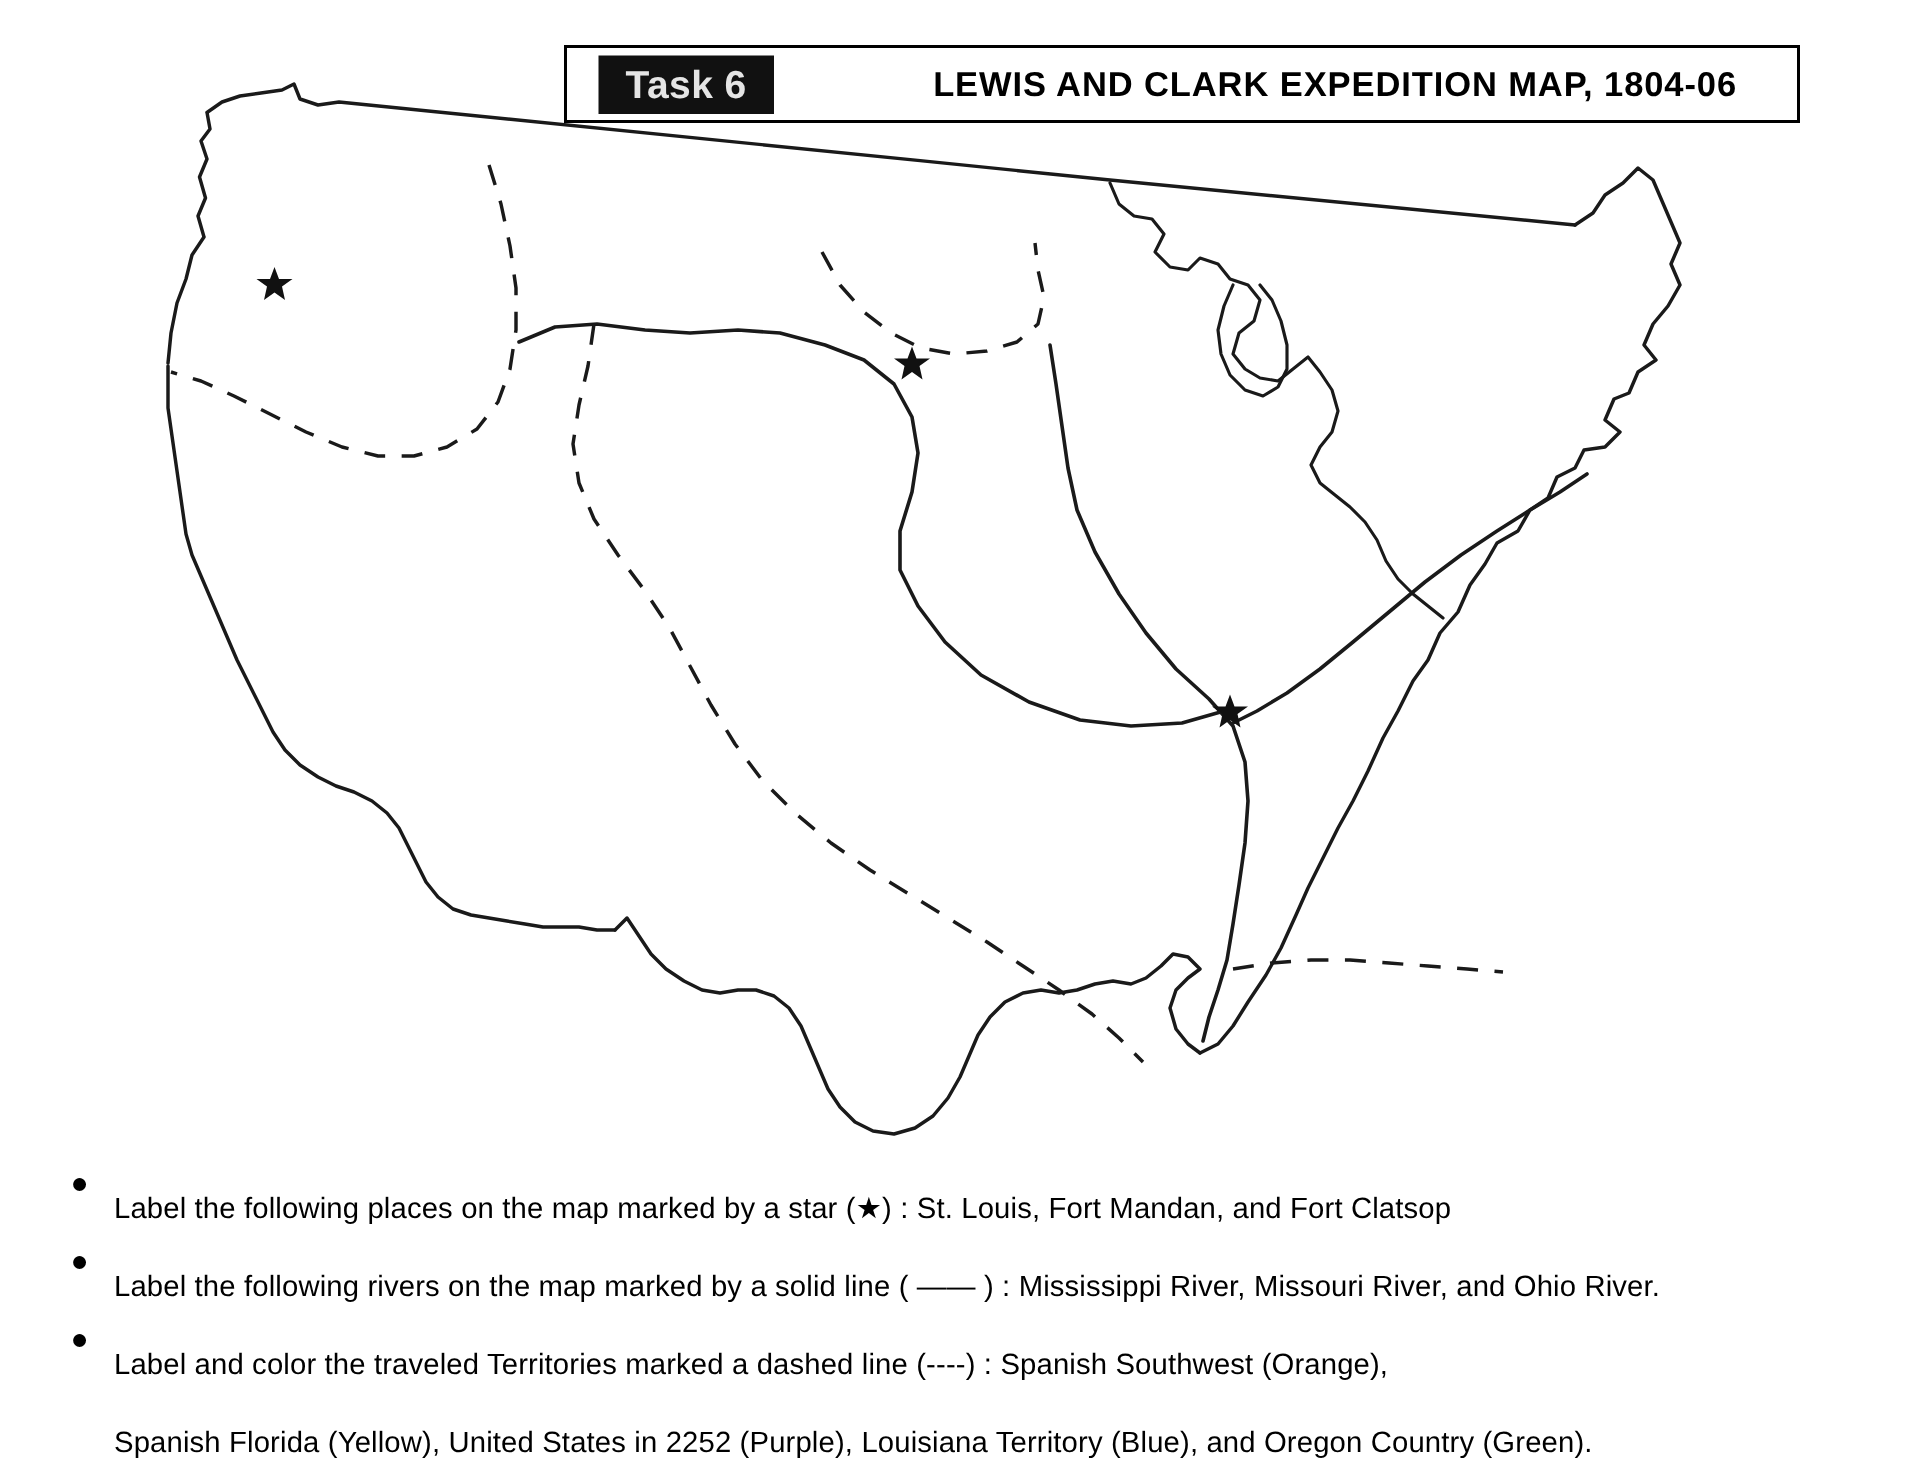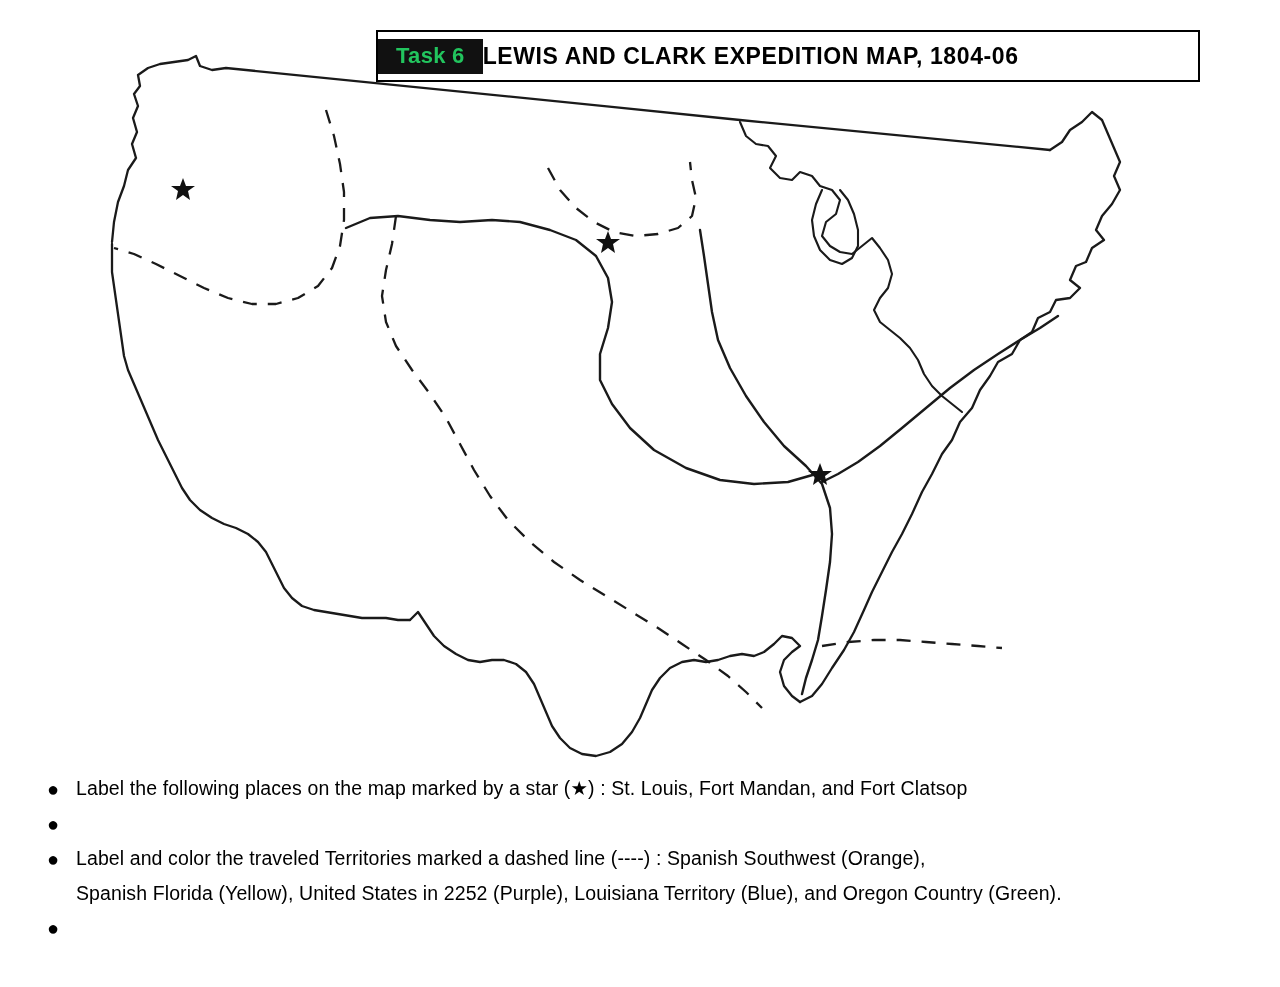--- a/index.html
+++ b/index.html
@@ -24,35 +24,35 @@
     width: 824px;
     height: 52px;
     border: 2px solid #000000;
     background: #ffffff;
     display: flex;
     align-items: center;
     box-sizing: border-box;
   }
   .task-chip {
     background: #111111;
-    color: #22c55e;
-    font-size: 22px;
+    color: #e5e5e5;
+    font-size: 26px;
     font-weight: 600;
     letter-spacing: 0.3px;
     padding: 6px 18px 7px 18px;
-    margin-left: 0;
+    margin-left: 21px;
     line-height: 1;
   }
   .title-text {
     flex: 1;
-    text-align: left;
+    text-align: right;
     font-size: 23px;
     font-weight: bold;
     letter-spacing: 0.6px;
-    padding-right: 52px;
+    padding-right: 40px;
     white-space: nowrap;
   }
 
   
   .map-wrap {
     position: absolute;
     left: 40px;
     top: 40px;
     width: 1200px;
     height: 720px;
@@ -80,20 +80,21 @@
     flex: 0 0 46px;
     text-align: center;
     font-size: 20px;
     line-height: 27px;
     padding-top: 1px;
   }
   .instr-text {
     font-size: 19.5px;
     line-height: 27px;
     letter-spacing: 0.1px;
+    margin-top: 18px;
   }
   .no-bullet .bullet { visibility: hidden; }
 </style>
 </head>
 <body>
 
 <div class="map-wrap">
   <svg viewBox="0 0 1200 720" xmlns="http://www.w3.org/2000/svg" aria-label="US outline map">
     <g fill="none" stroke="#000000" stroke-width="2.2" stroke-linejoin="round" stroke-linecap="round">
 
@@ -230,20 +231,21 @@
 
 <div class="instructions">
 
   <div class="instr-row">
     <span class="bullet">●</span>
     <span class="instr-text">Label the following places on the map marked by a star (★) :  St. Louis, Fort Mandan, and Fort Clatsop</span>
   </div>
 
   <div class="instr-row">
     <span class="bullet">●</span>
+    <span class="instr-text">Label the following rivers on the map marked by a solid line ( —— ) :  Mississippi River, Missouri River, and  Ohio River.</span>
   </div>
 
   <div class="instr-row">
     <span class="bullet">●</span>
     <span class="instr-text">Label and color the traveled Territories marked a dashed line (----) :  Spanish Southwest (Orange),</span>
   </div>
 
   <div class="instr-row no-bullet">
     <span class="bullet"></span>
     <span class="instr-text">Spanish Florida (Yellow), United States in 2252 (Purple), Louisiana Territory (Blue),  and Oregon Country (Green).</span>

